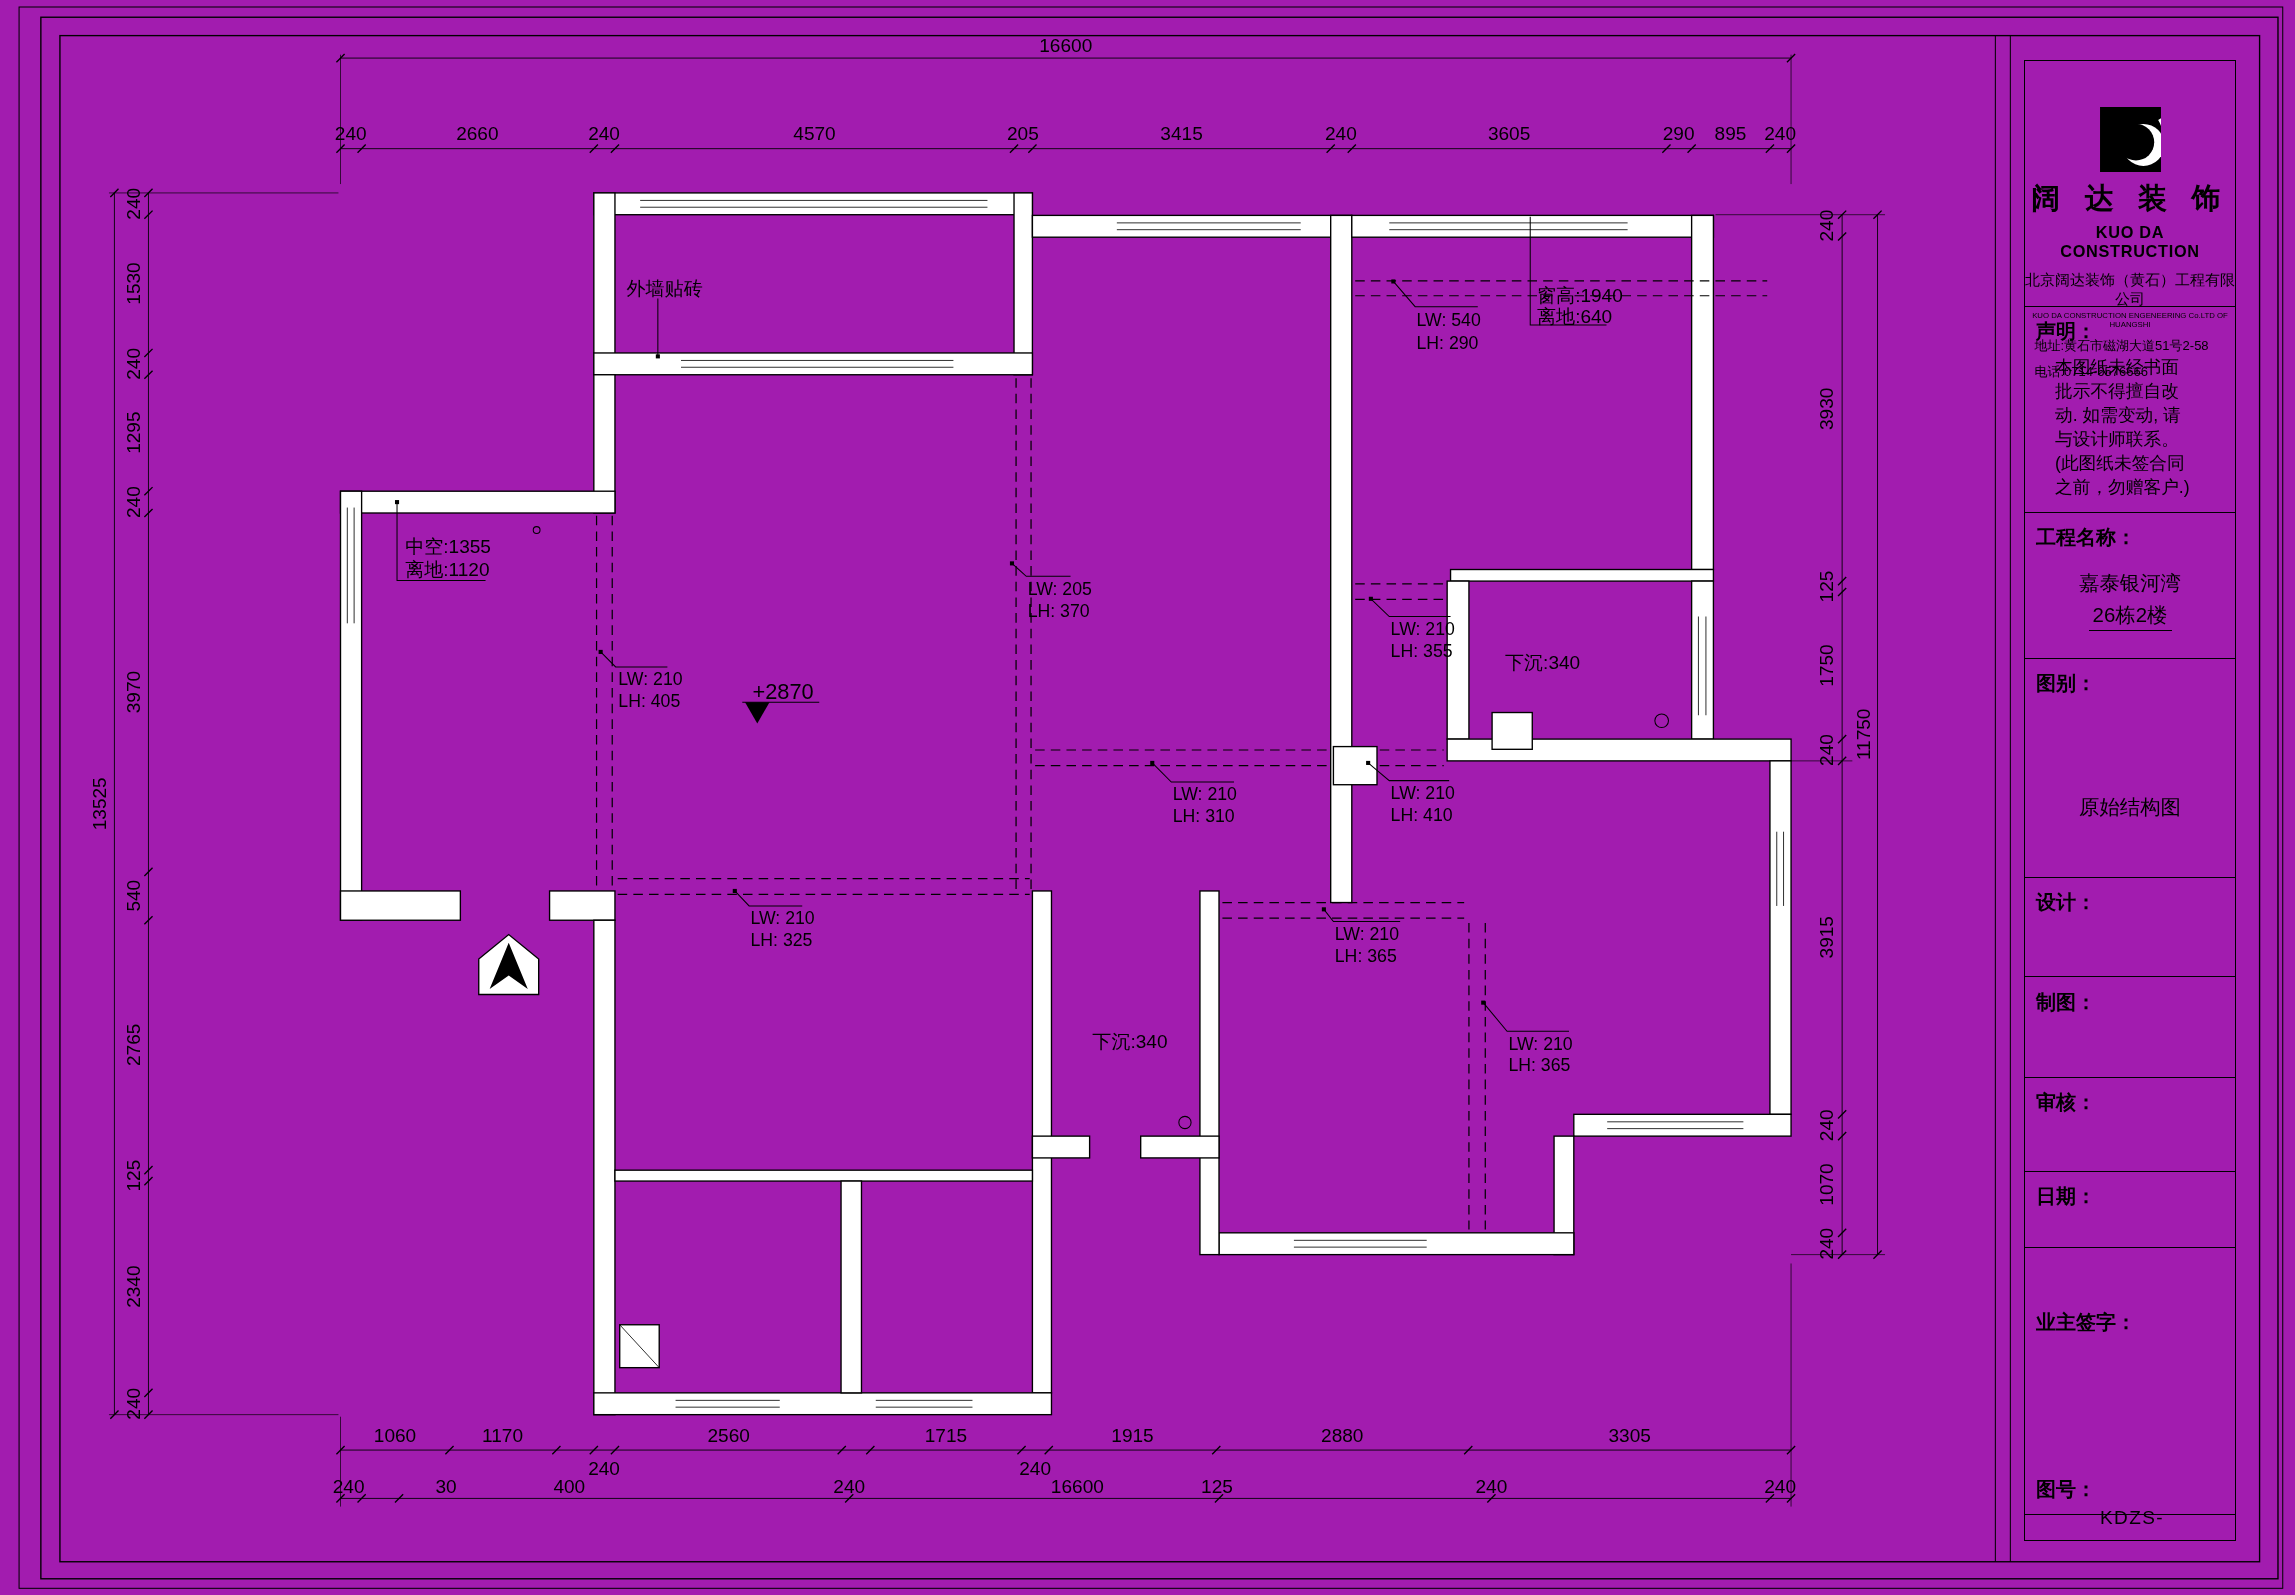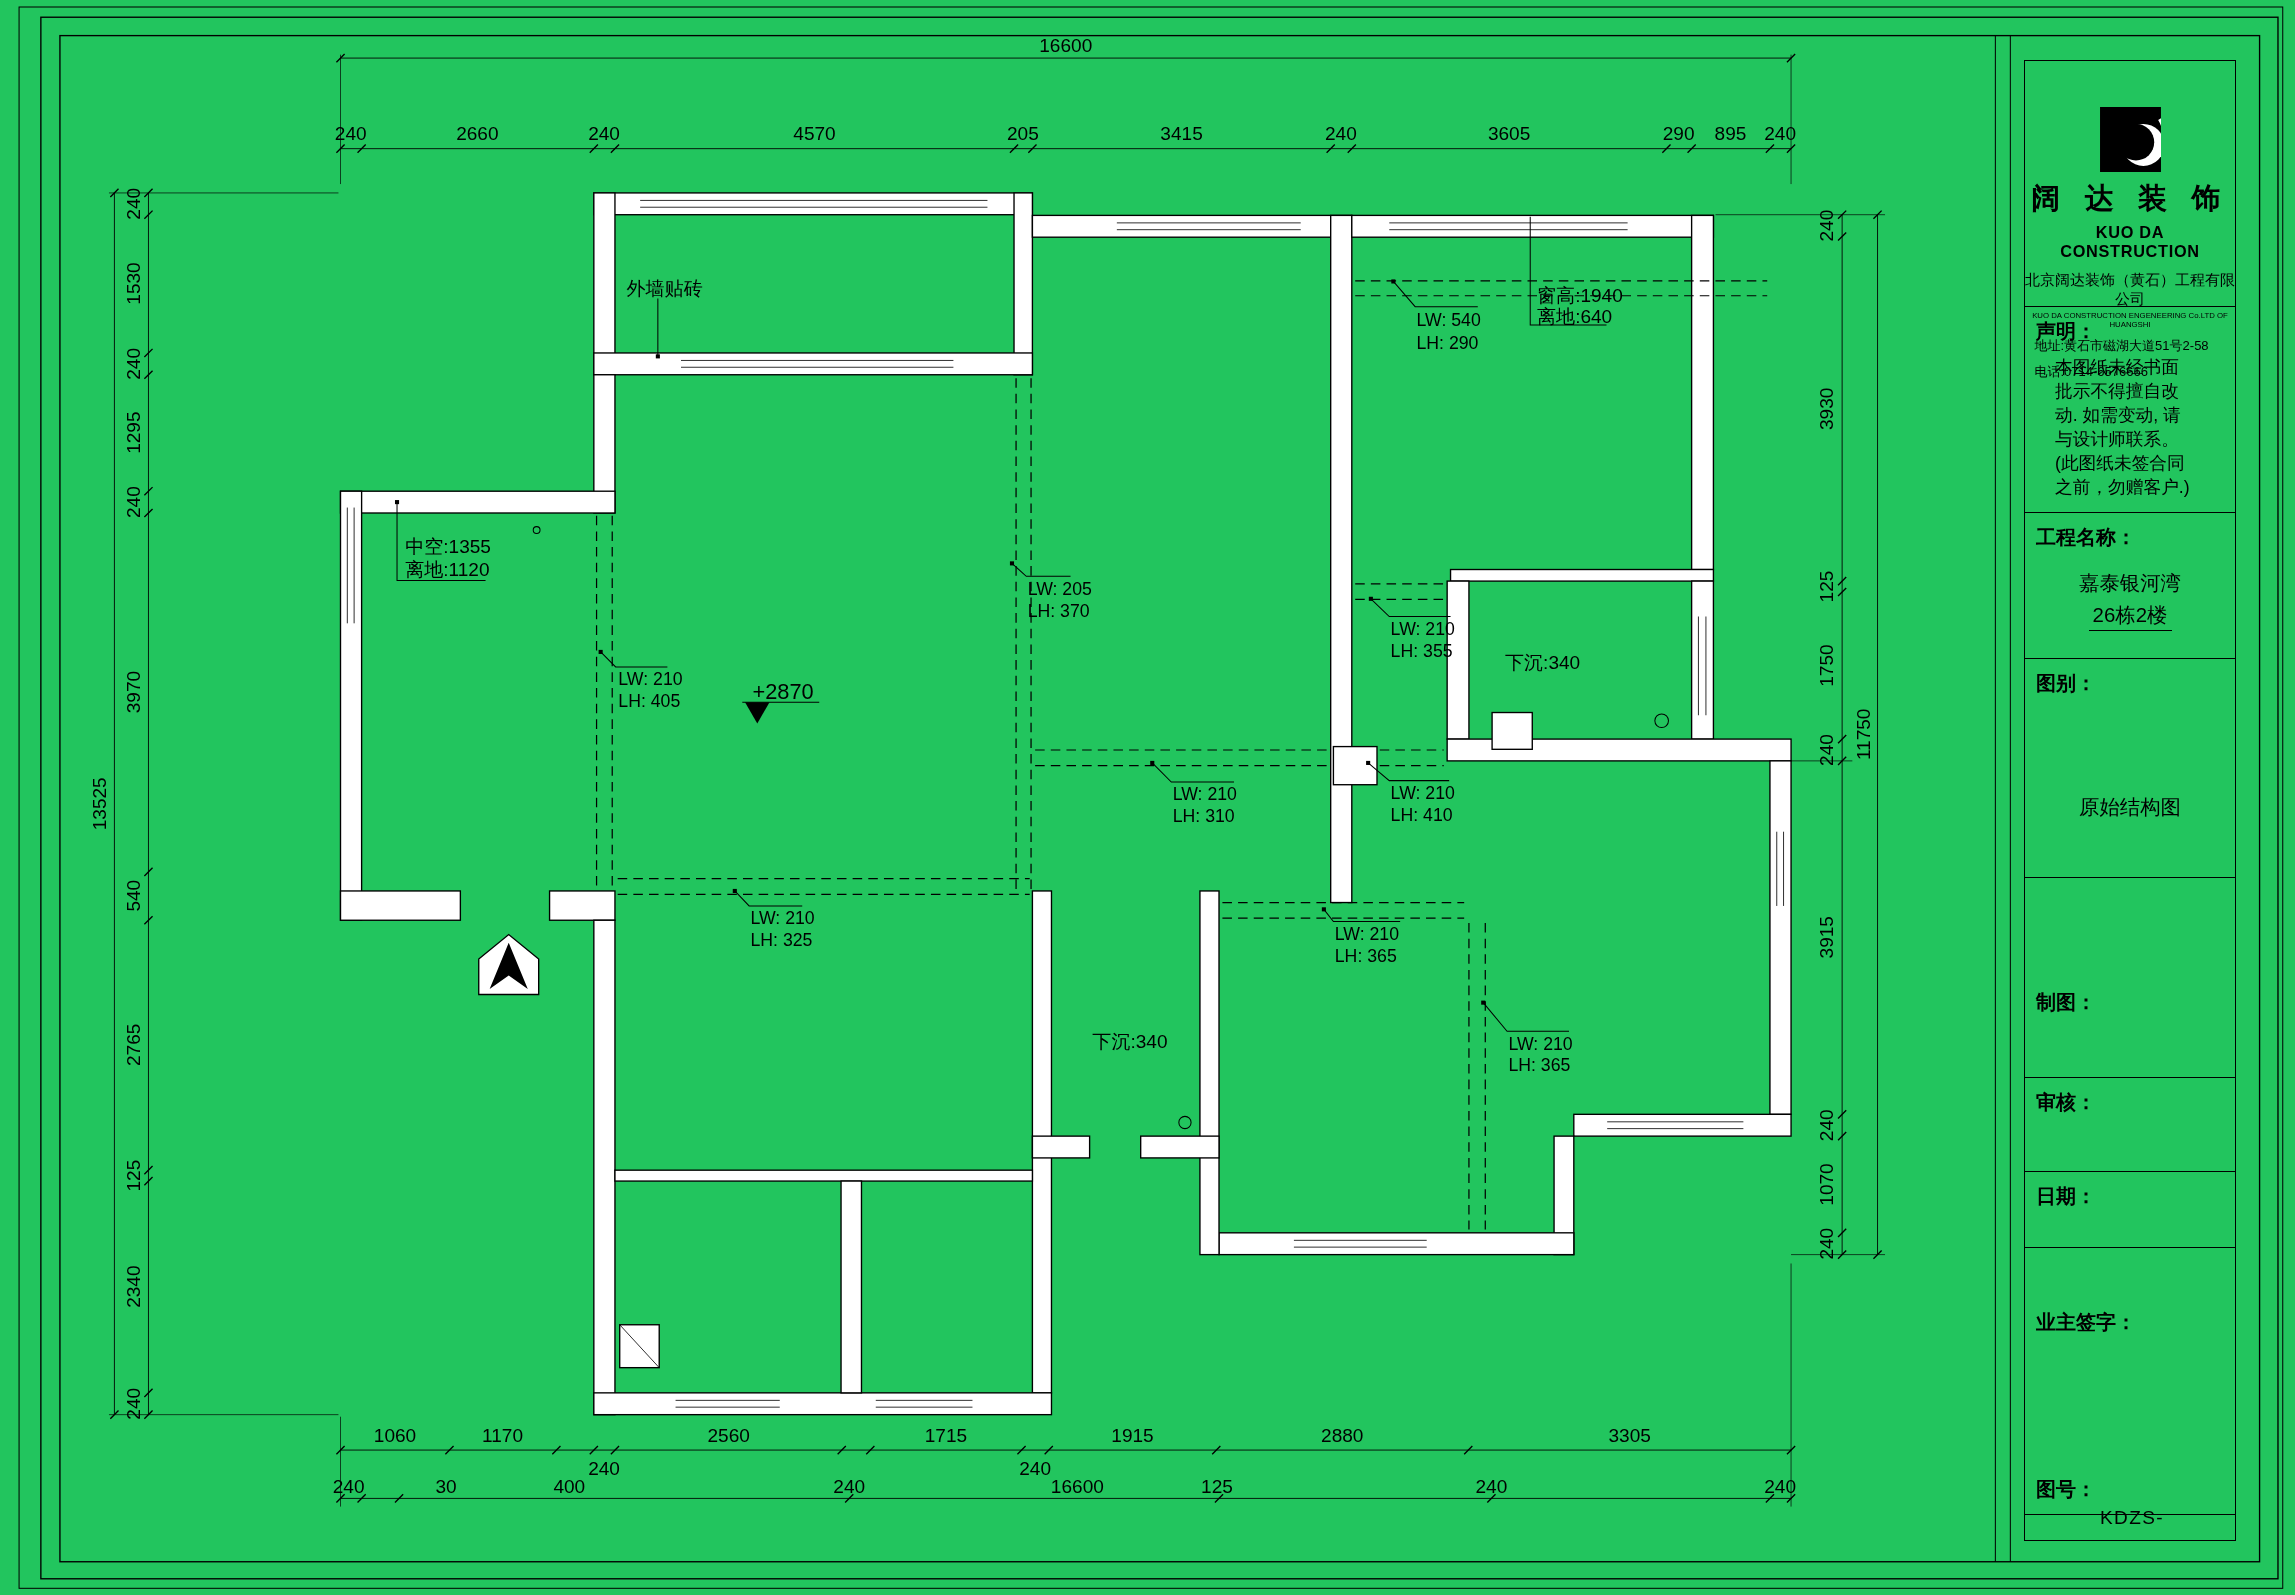--- a/index.html
+++ b/index.html
@@ -1,16 +1,16 @@
 <!DOCTYPE html>
 <html style="font-size:11px"><head>
 <meta charset="utf-8">
 <style>
   html,body{margin:0;padding:0;background:#e8e8e8;}
-  #sheet{position:relative;width:2295px;height:1596px;background:#22c55e;
+  #sheet{position:relative;width:2295px;height:1596px;background:#a21caf;
          font-family:"Liberation Sans",sans-serif;color:#000;overflow:hidden;}
   #planSvg{position:absolute;left:0;top:0;}
   svg text{font-family:"Liberation Sans",sans-serif;fill:#000;}
   .dim{font-size:28px;text-anchor:middle;}
   .lw{font-size:26px;text-anchor:start;}
   .cn{font-size:28px;text-anchor:start;}
   .elev{font-size:32px;text-anchor:start;}
   
   #tblock{position:absolute;left:2024px;top:60px;width:212px;height:1481px;
           border:1.4px solid #000;box-sizing:border-box;}
@@ -304,20 +304,23 @@
     <div class="thead">工程名称：</div>
     <div class="cellCenter" style="margin-top:17.7px;">嘉泰银河湾</div>
     <div class="cellCenter" style="margin-top:4.1px;"><span class="uline">26栋2楼</span></div>
   </div>
 
   <div class="trow" style="top:598px;height:219px;">
     <div class="thead">图别：</div>
     <div class="cellCenter" style="margin-top:96px;">原始结构图</div>
   </div>
 
+  <div class="trow" style="top:817px;height:99px;">
+    <div class="thead">设计：</div>
+  </div>
 
   <div class="trow" style="top:917px;height:100px;">
     <div class="thead">制图：</div>
   </div>
 
   <div class="trow" style="top:1017px;height:94px;">
     <div class="thead">审核：</div>
   </div>
 
   <div class="trow" style="top:1111px;height:76px;">

